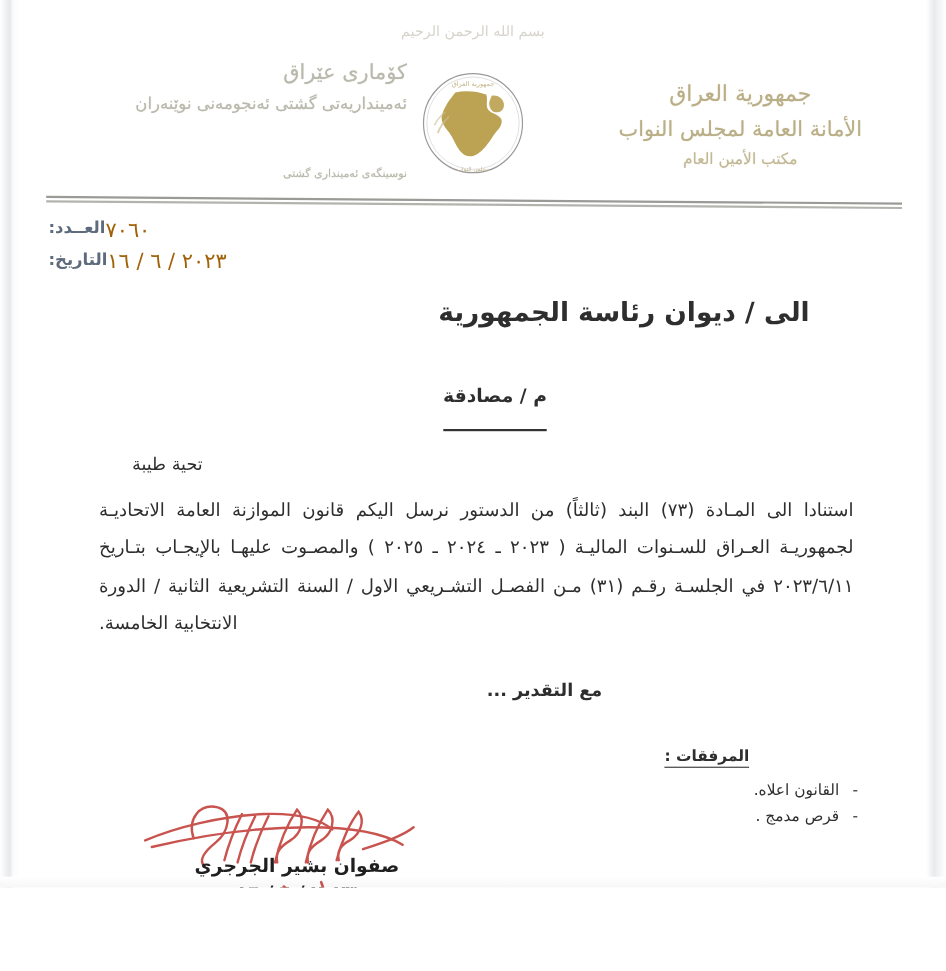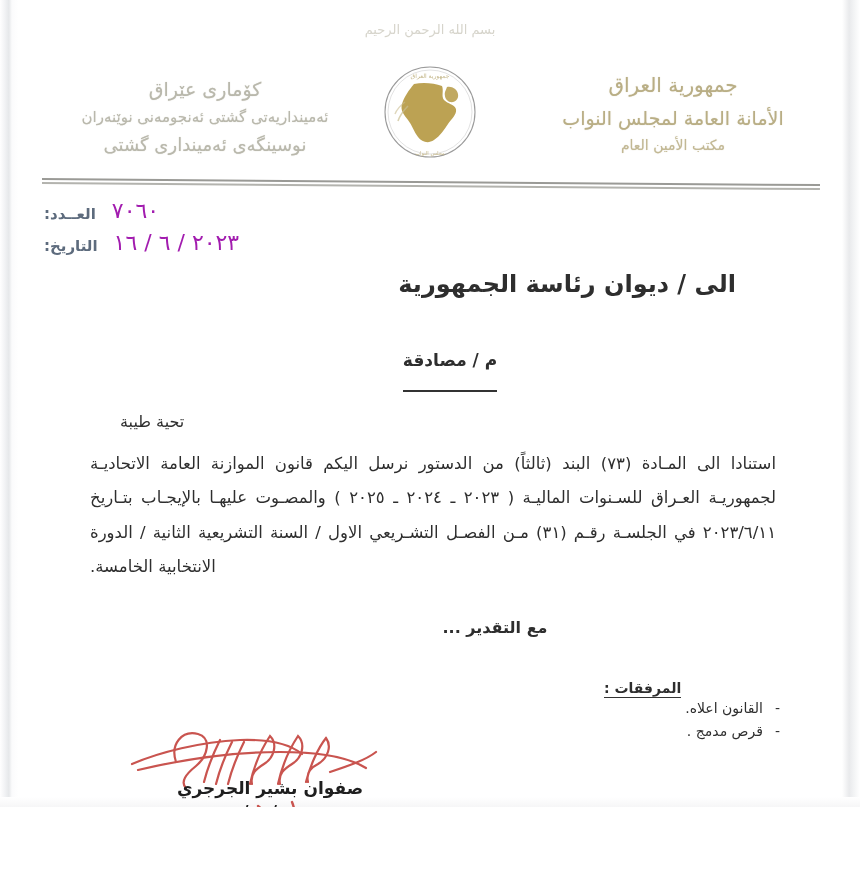--- a/index.html
+++ b/index.html
@@ -43,31 +43,30 @@
   }
 
   
   .header {
     position: absolute;
     top: 0; left: 0;
     width: 860px; height: 200px;
   }
   .kurdish-block {
     position: absolute;
-    top: 74px; left: 40px;
+    top: 51px; left: 40px;
     width: 330px;
-    text-align: center;
     color: #b9b8ac;
     font-family: "DejaVu Sans", sans-serif;
     line-height: 1.65;
     text-shadow: 0 0 1px rgba(190,188,175,0.7);
   }
   .kurdish-line1 { font-size: 19px; letter-spacing: 1px; }
   .kurdish-line2 { font-size: 15px; }
-  .kurdish-line3 { font-size: 18px; }
+  .kurdish-line3 { font-size: 10px; margin-top: 44px; }
 
   .arabic-block {
     position: absolute;
     top: 68px; right: 62px;
     width: 250px;
     text-align: center;
     color: #b9ae85;
     font-family: "DejaVu Sans", sans-serif;
     line-height: 1.7;
     text-shadow: 0 0 1px rgba(185,174,133,0.6);
@@ -114,27 +113,26 @@
   .ref-block {
     position: absolute;
     top: 198px; left: 44px;
     width: 230px;
     font-family: "DejaVu Sans", sans-serif;
     color: #6e7b8c;
   }
   .ref-row {
     display: flex;
     flex-direction: row-reverse;
-    align-items: flex-end;
+    align-items: flex-start;
     justify-content: flex-start;
-    gap: 16px;
     margin-bottom: 7px;
   }
   .ref-label { font-size: 15px; font-weight: bold; color: #5d6b7d; white-space: nowrap; }
-  .ref-value { font-size: 22px; color: #a21caf; letter-spacing: 1px; white-space: nowrap; }
+  .ref-value { font-size: 19px; color: #a16207; letter-spacing: 1px; white-space: nowrap; }
 
   
   .letter-body {
     position: absolute;
     top: 270px; left: 60px;
     width: 740px;
     color: #2e2e2e;
     font-family: "DejaVu Sans", sans-serif;
   }
   .addressee {
@@ -182,21 +180,21 @@
     position: absolute;
     top: 680px; right: 66px;
     width: 190px;
     font-family: "DejaVu Sans", sans-serif;
     color: #2e2e2e;
   }
   .attach-title {
     font-size: 14px;
     font-weight: bold;
     text-align: left;
-    margin-bottom: 4px;
+    margin-bottom: 15px;
   }
   .attach-title span {
     border-bottom: 1.5px solid #333;
     padding-bottom: 1px;
   }
   .attach-list { list-style: none; margin: 0; padding: 0; }
   .attach-item {
     font-size: 14px;
     margin-bottom: 7px;
     display: flex;

